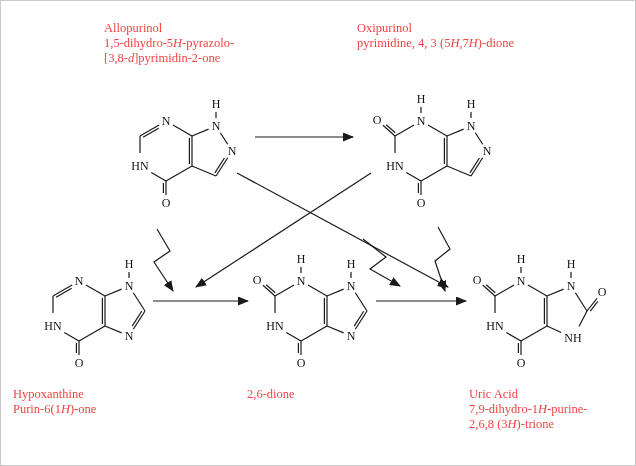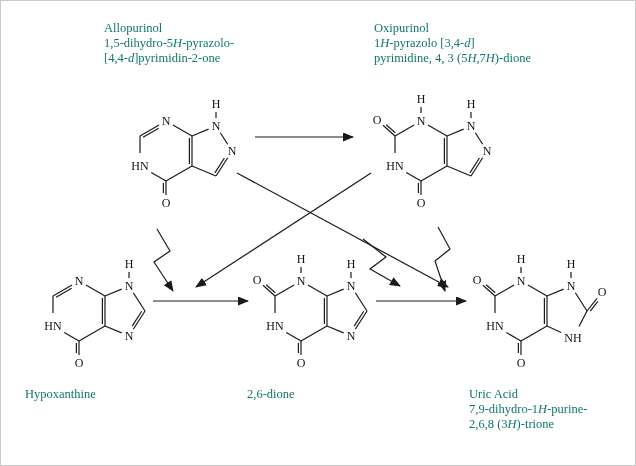--- a/index.html
+++ b/index.html
@@ -5,21 +5,21 @@
   html,body{margin:0;padding:0;background:#ffffff;}
   #figure{
     position:relative;width:636px;height:466px;background:#ffffff;
     border:1px solid #c9c9c9;box-sizing:border-box;overflow:hidden;
     font-family:"Liberation Serif", serif;
   }
   #mol-svg{position:absolute;left:0;top:0;}
   #mol-svg line{stroke:#1a1a1a;stroke-width:1.2;}
   #mol-svg polyline{stroke:#1a1a1a;stroke-width:1.2;fill:none;}
   #mol-svg text{font-family:"Liberation Serif",serif;font-size:12px;fill:#111;text-anchor:middle;}
-  .clabel{position:absolute;font-size:12.5px;line-height:15px;color:#0f766e;white-space:nowrap;font-family:Liberation Serif, serif;}
+  .clabel{position:absolute;font-size:12.5px;line-height:15px;color:#ef4444;white-space:nowrap;font-family:Liberation Serif, serif;}
   .it{font-style:italic;}
 </style>
 </head>
 <body>
 
 <div id="figure">
 
   <svg id="mol-svg" width="636" height="466" viewBox="0 0 636 466">
     <defs>
       <marker id="ah" markerUnits="userSpaceOnUse" markerWidth="11" markerHeight="9" refX="10" refY="4.5" orient="auto">
@@ -168,31 +168,31 @@
       <polyline points="437,226 449,248 434,260 444,290" marker-end="url(#ah)"></polyline>
       <polyline points="152,300 247,300" marker-end="url(#ah)"></polyline>
       <polyline points="375,300 465,300" marker-end="url(#ah)"></polyline>
     </svg>
 
   <div id="labels">
 
     <div class="clabel" style="left:103px;top:20px">
       <div><span>Allopurinol</span></div>
       <div><span>1,5-dihydro-5</span><span class="it">H</span><span>-pyrazolo-</span></div>
-      <div><span>[4,4-</span><span class="it">d</span><span>]pyrimidin-2-one</span></div>
-    </div>
-
-    <div class="clabel" style="left:373px;top:20px">
+      <div><span>[3,8-</span><span class="it">d</span><span>]pyrimidin-2-one</span></div>
+    </div>
+
+    <div class="clabel" style="left:356px;top:20px">
       <div><span>Oxipurinol</span></div>
-      <div><span>1</span><span class="it">H</span><span>-pyrazolo [3,4-</span><span class="it">d</span><span>]</span></div>
       <div><span>pyrimidine, 4, 3 (5</span><span class="it">H</span><span>,7</span><span class="it">H</span><span>)-dione</span></div>
     </div>
 
-    <div class="clabel" style="left:24px;top:386px">
+    <div class="clabel" style="left:12px;top:386px">
       <div><span>Hypoxanthine</span></div>
+      <div><span>Purin-6(1</span><span class="it">H</span><span>)-one</span></div>
     </div>
 
     <div class="clabel" style="left:246px;top:386px">
       <div><span>2,6-dione</span></div>
     </div>
 
     <div class="clabel" style="left:468px;top:386px">
       <div><span>Uric Acid</span></div>
       <div><span>7,9-dihydro-1</span><span class="it">H</span><span>-purine-</span></div>
       <div><span>2,6,8 (3</span><span class="it">H</span><span>)-trione</span></div>

